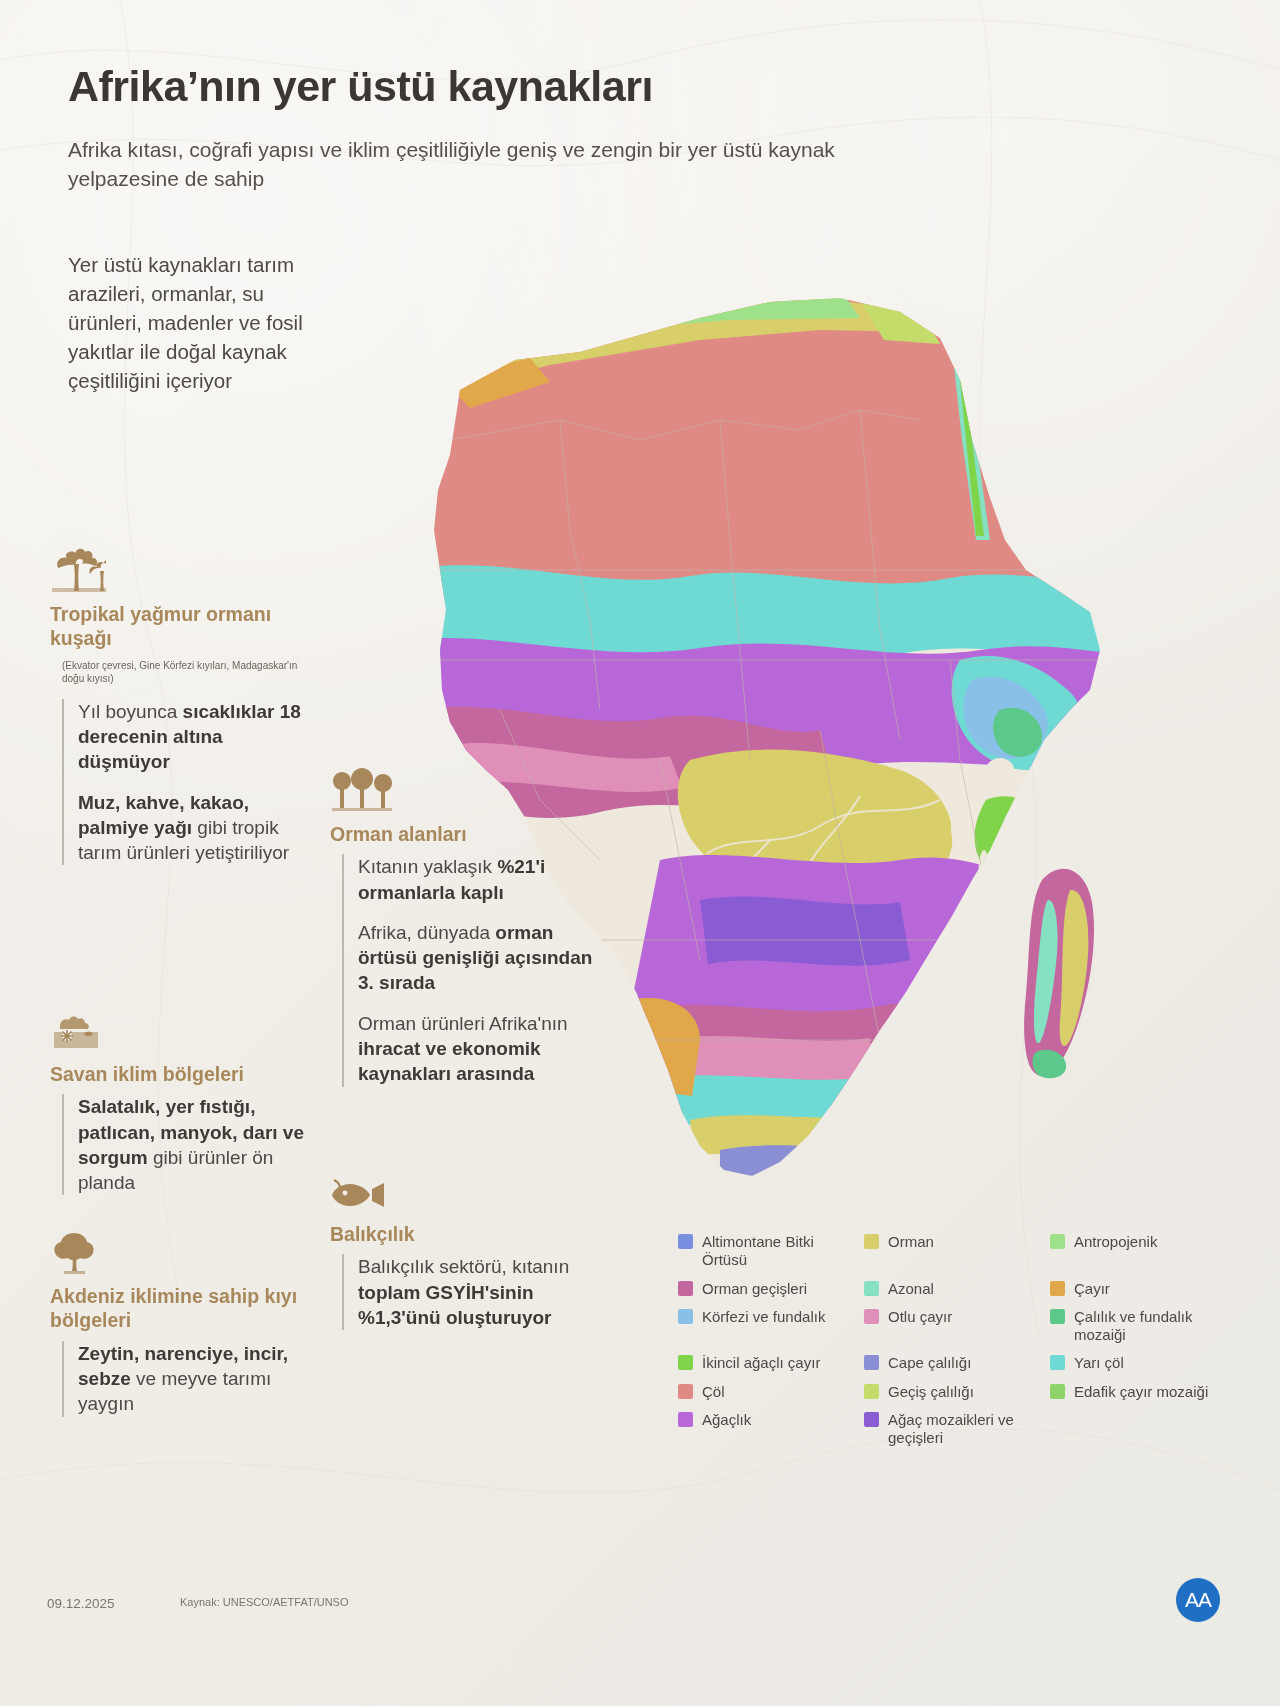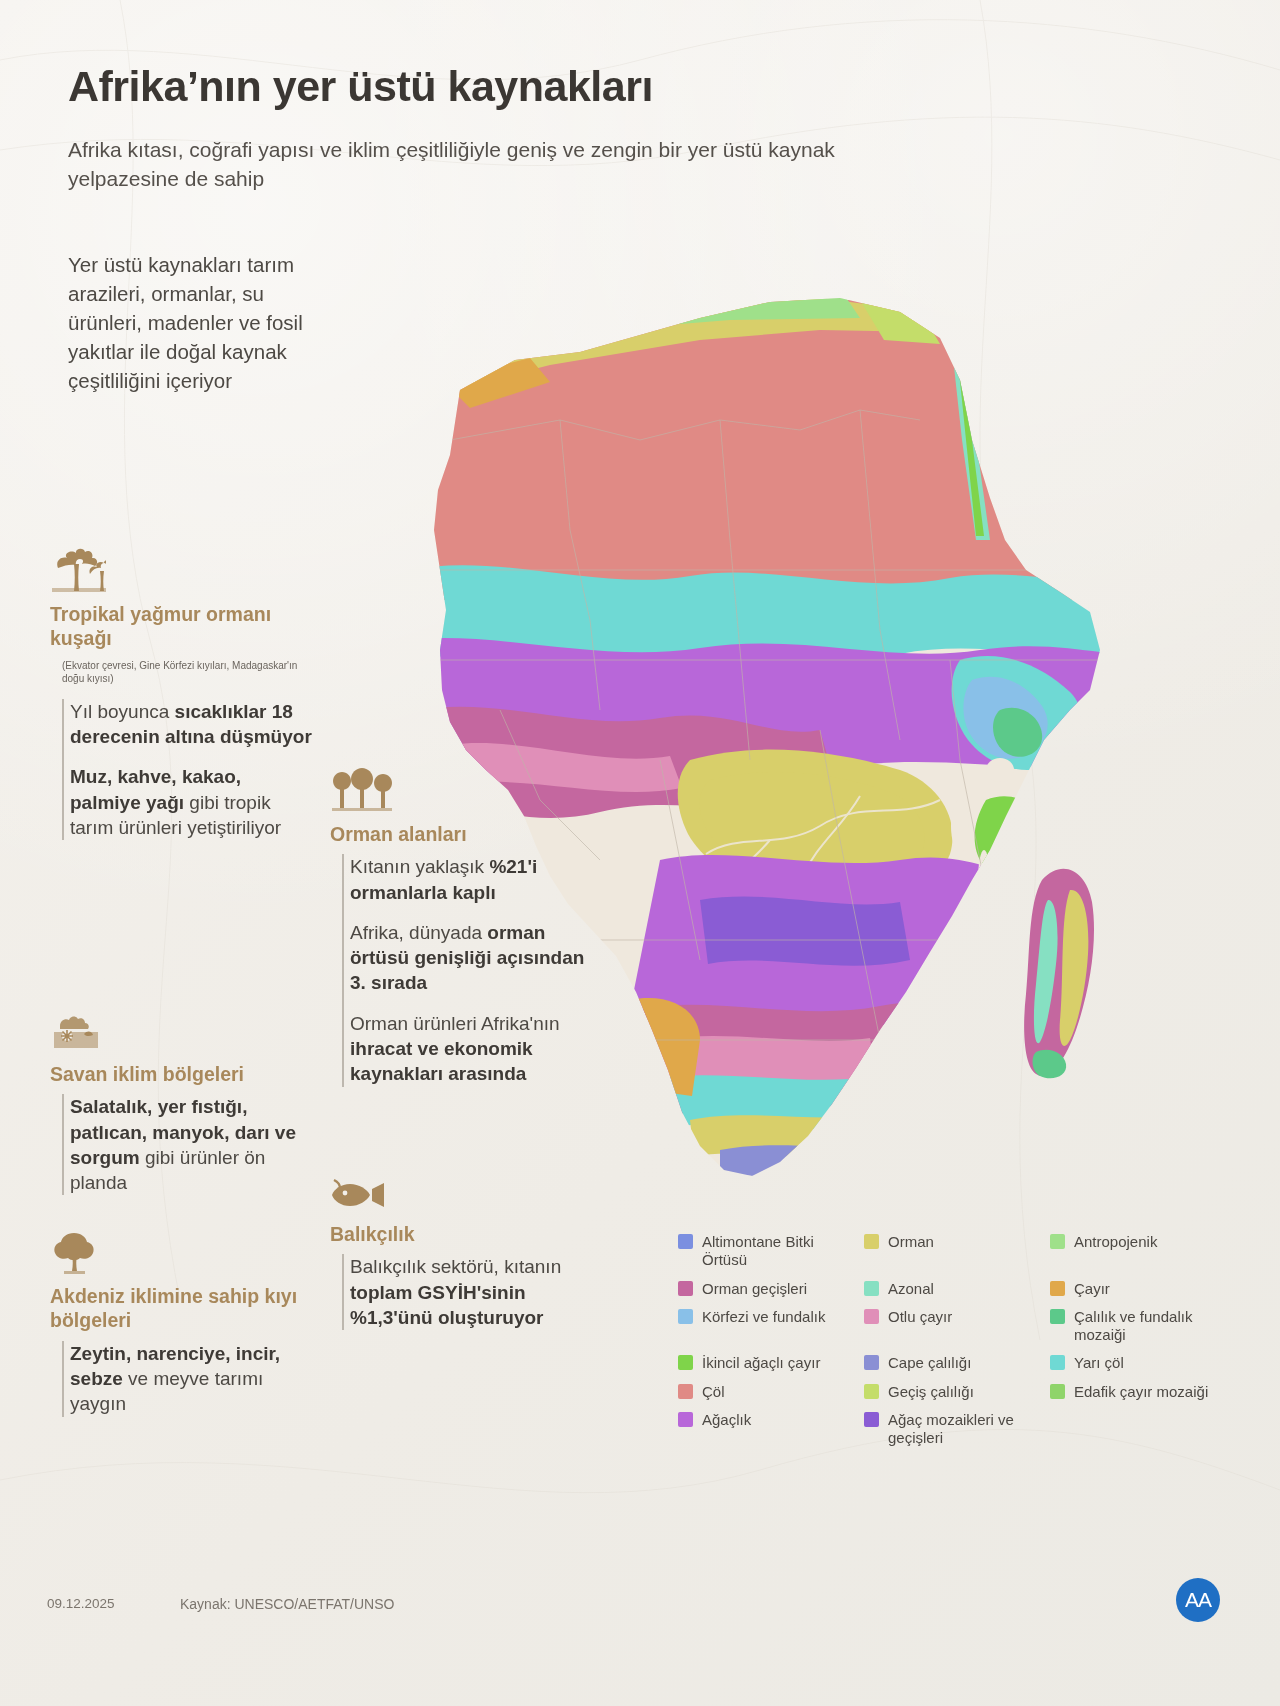--- a/index.html
+++ b/index.html
@@ -48,21 +48,21 @@
   .block { position: absolute; }
   .block .icon { margin-bottom: 6px; display: block; }
   .block h3 {
     font-size: 19.5px; font-weight: bold; color: #a8885b;
     line-height: 1.25; margin-bottom: 8px;
   }
   .block .note {
     font-size: 10px; line-height: 1.3; color: #6a645d;
     margin: 2px 0 14px 12px;
   }
-  .bullets { margin-left: 12px; border-left: 2px solid #bdb7ae; padding-left: 6px; }
+  .bullets { margin-left: 12px; border-left: 2px solid #bdb7ae; padding-left: 14px; }
   .bullets p {
     font-size: 19px; line-height: 1.33; color: #4d4944; margin-bottom: 15px;
   }
   .bullets p:last-child { margin-bottom: 0; }
   .bullets b { font-weight: bold; color: #3e3a36; }
 
   
   #blk-tropical { left: 50px; top: 548px; width: 262px; }
   #blk-savan    { left: 50px; top: 1012px; width: 262px; }
   #blk-akdeniz  { left: 50px; top: 1230px; width: 262px; }
@@ -86,21 +86,21 @@
   }
   .legend-item .sw {
     width: 15px; height: 15px; border-radius: 2px; flex: 0 0 15px; margin-top: 1px;
   }
 
   
   .footer-date {
     position: absolute; left: 47px; top: 1596px; font-size: 13.5px; color: #7b756d;
   }
   .footer-src {
-    position: absolute; left: 180px; top: 1596px; font-size: 14px; color: #7b756d;
+    position: absolute; left: 180px; top: 1596px; font-size: 11px; color: #7b756d;
   }
   .logo {
     position: absolute; right: 60px; top: 1578px;
     width: 44px; height: 44px; border-radius: 50%;
     background: #1f6fc4; color:#fff; font-weight:normal; font-size: 21px;
     display:flex; align-items:center; justify-content:center; letter-spacing:-1px;
   }
 </style>
 </head>
 <body>

